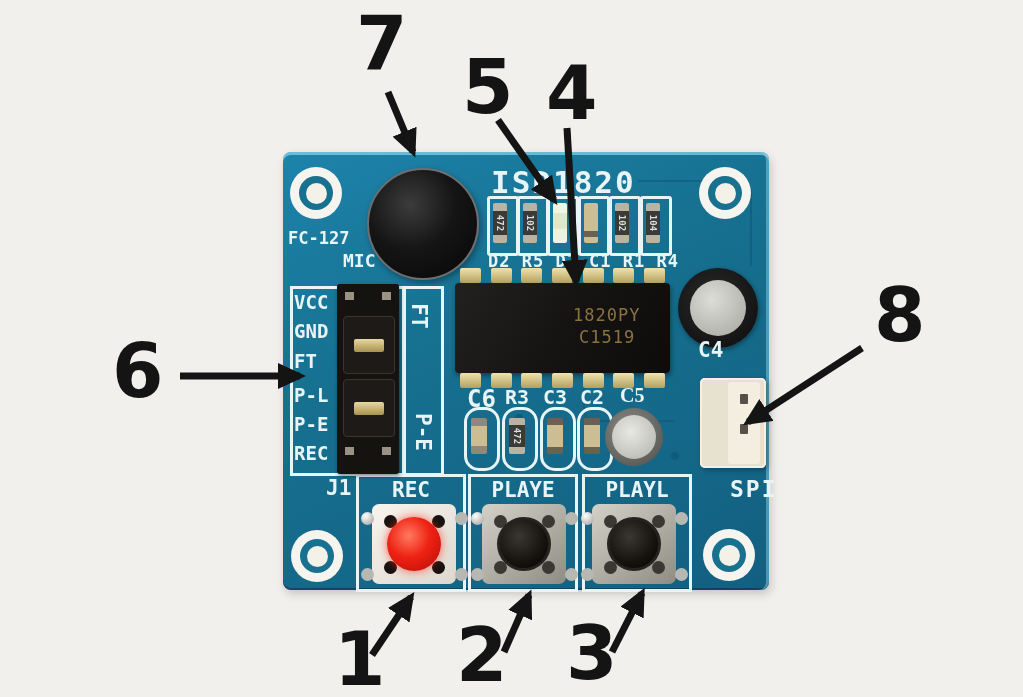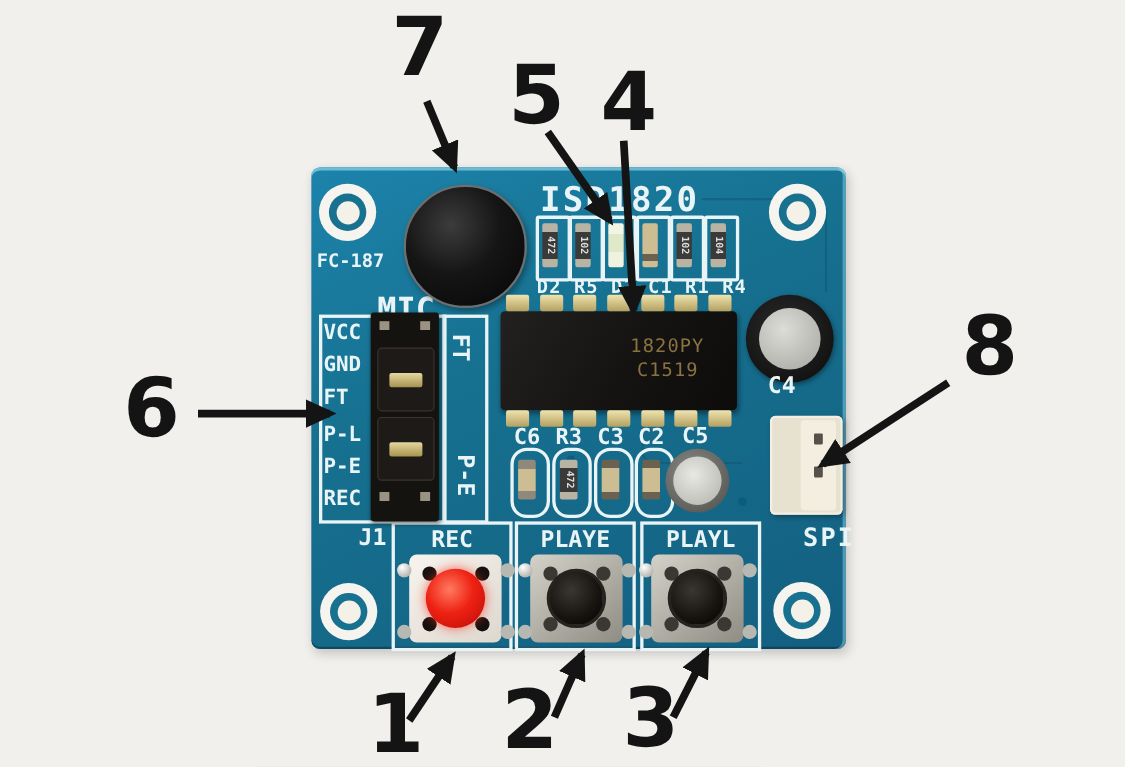--- a/index.html
+++ b/index.html
@@ -118,22 +118,22 @@
         </div>
       </div>
     <div class="hole" style="left:420px;top:377px;">
         <div class="mid">
           <div class="in"></div>
         </div>
       </div>
 
     <div class="silk" style="left:208px;top:12px;font-size:31px;letter-spacing:2px;">ISD1820</div>
 
-    <div class="silk" style="left:5px;top:76px;font-size:17px;">FC-187</div>
-    <div class="silk" style="left:60px;top:112px;font-size:29px;">MIC</div>
+    <div class="silk" style="left:5px;top:76px;font-size:17px;">FC-127</div>
+    <div class="silk" style="left:60px;top:98px;font-size:18px;">MIC</div>
   </div>
 
   <div class="mic"></div>
 
   <div class="slot" style="left:487px;top:196px;">
     <div class="comp">
         <span class="val">472</span>
       </div>
   </div>
   <div class="slot" style="left:517px;top:196px;">
@@ -203,41 +203,41 @@
     <div class="holecol" style="left:8px;"></div>
     <div class="holecol" style="left:45px;"></div>
     <div class="jcap" style="top:32px;">
         <div class="gold"></div>
       </div>
     <div class="jcap" style="top:95px;">
         <div class="gold"></div>
       </div>
   </div>
 
-  <div class="silk" style="left:467px;top:385px;font-size:20px;">C6</div>
+  <div class="silk" style="left:467px;top:385px;font-size:24px;">C6</div>
   <div class="silk" style="left:505px;top:385px;font-size:20px;">R3</div>
   <div class="silk" style="left:543px;top:385px;font-size:20px;">C3</div>
   <div class="silk" style="left:580px;top:385px;font-size:20px;">C2</div>
 
   <div class="rslot" style="left:464px;top:407px;">
     <div class="rcomp" style="background:linear-gradient(#8f897c 0 8px,#cdbd93 8px 28px,#8f897c 28px 36px);"></div>
   </div>
   <div class="rslot" style="left:502px;top:407px;">
     <div class="rcomp" style="background:linear-gradient(#b9b3a4 0 7px,#3a3a38 7px 29px,#b9b3a4 29px 36px);">
       <span class="val" style="color:#ddd;font-size:9px;font-weight:bold;transform:rotate(90deg);">472</span>
     </div>
   </div>
   <div class="rslot" style="left:540px;top:407px;">
     <div class="rcomp" style="background:linear-gradient(#6b6150 0 7px,#cdbd93 7px 29px,#6b6150 29px 36px);"></div>
   </div>
   <div class="rslot" style="left:577px;top:407px;">
     <div class="rcomp" style="background:linear-gradient(#6b6150 0 7px,#cdbd93 7px 29px,#6b6150 29px 36px);"></div>
   </div>
 
-  <div class="silk" style="left:620px;top:384px;font-size:20px;">C5</div>
+  <div class="silk" style="left:620px;top:384px;font-size:20px;font-family:Liberation Serif, serif;">C5</div>
   <div class="cap-sil" style="left:605px;top:408px;width:58px;height:58px;background:radial-gradient(circle at 42% 38%,#8c8c88,#4c4c48);">
     <div class="cap-sil" style="left:7px;top:7px;width:44px;height:44px;background:radial-gradient(circle at 42% 38%,#e8e8e4,#b2b2ac);"></div>
   </div>
 
   <div class="conn">
     <div class="face"></div>
     <div class="pinDot" style="left:40px;top:16px;"></div>
     <div class="pinDot" style="left:40px;top:46px;"></div>
   </div>
 

